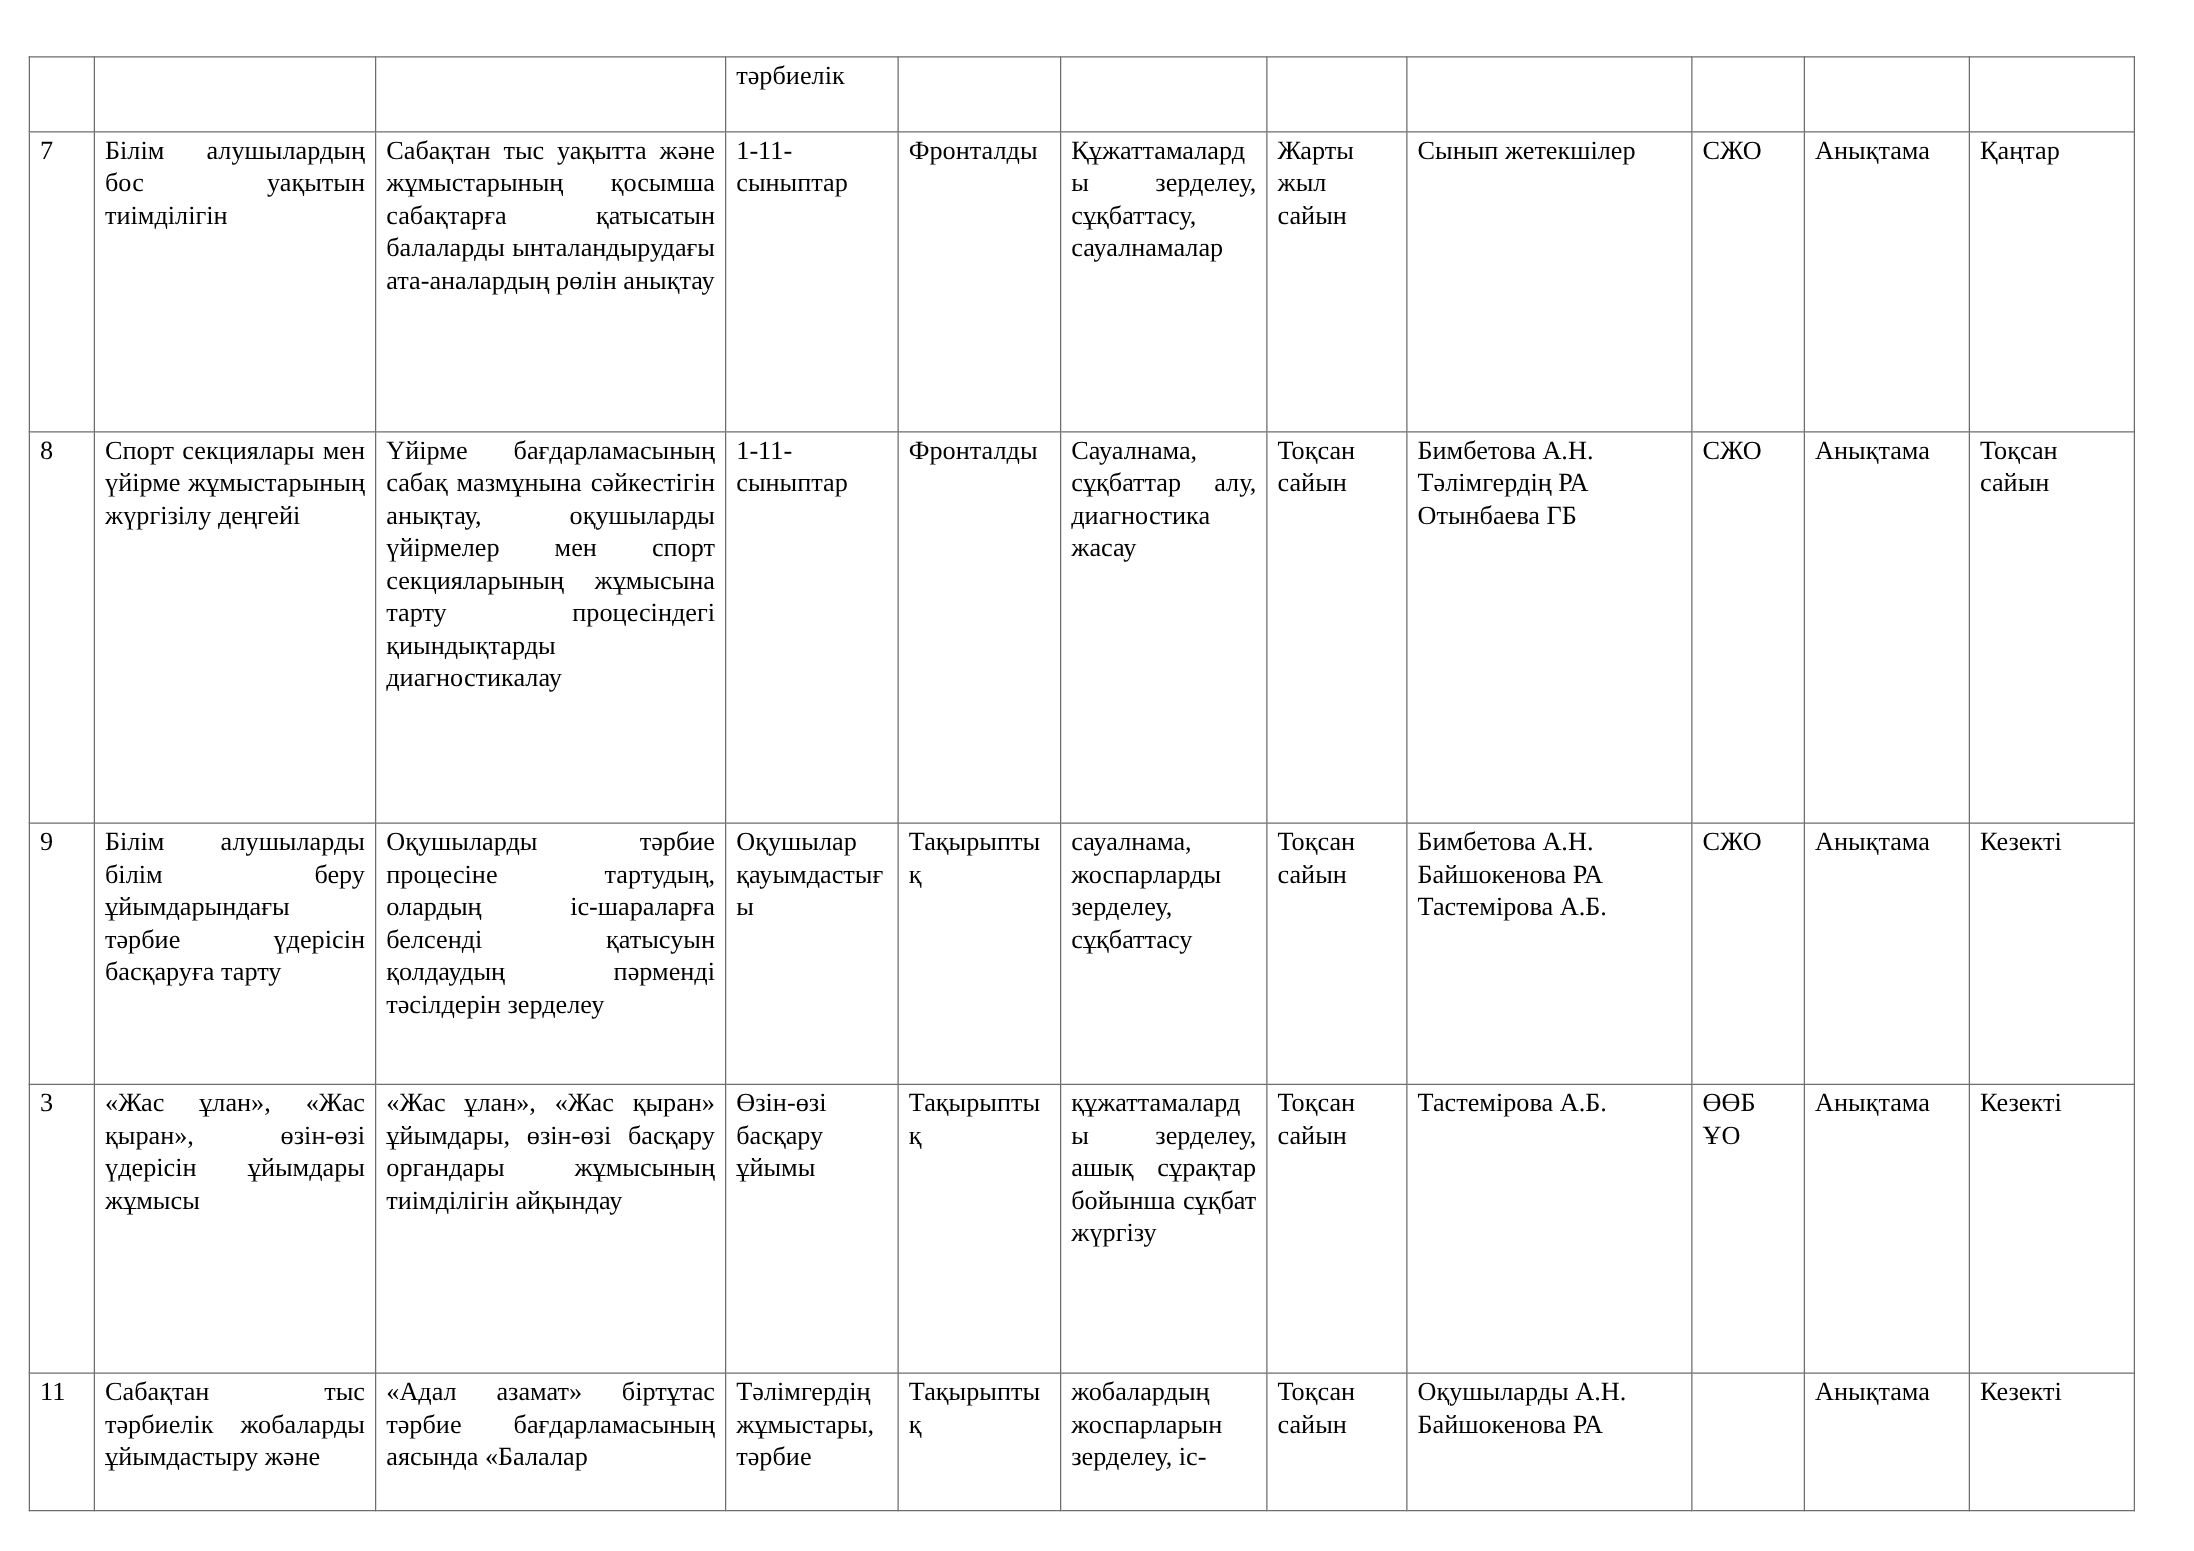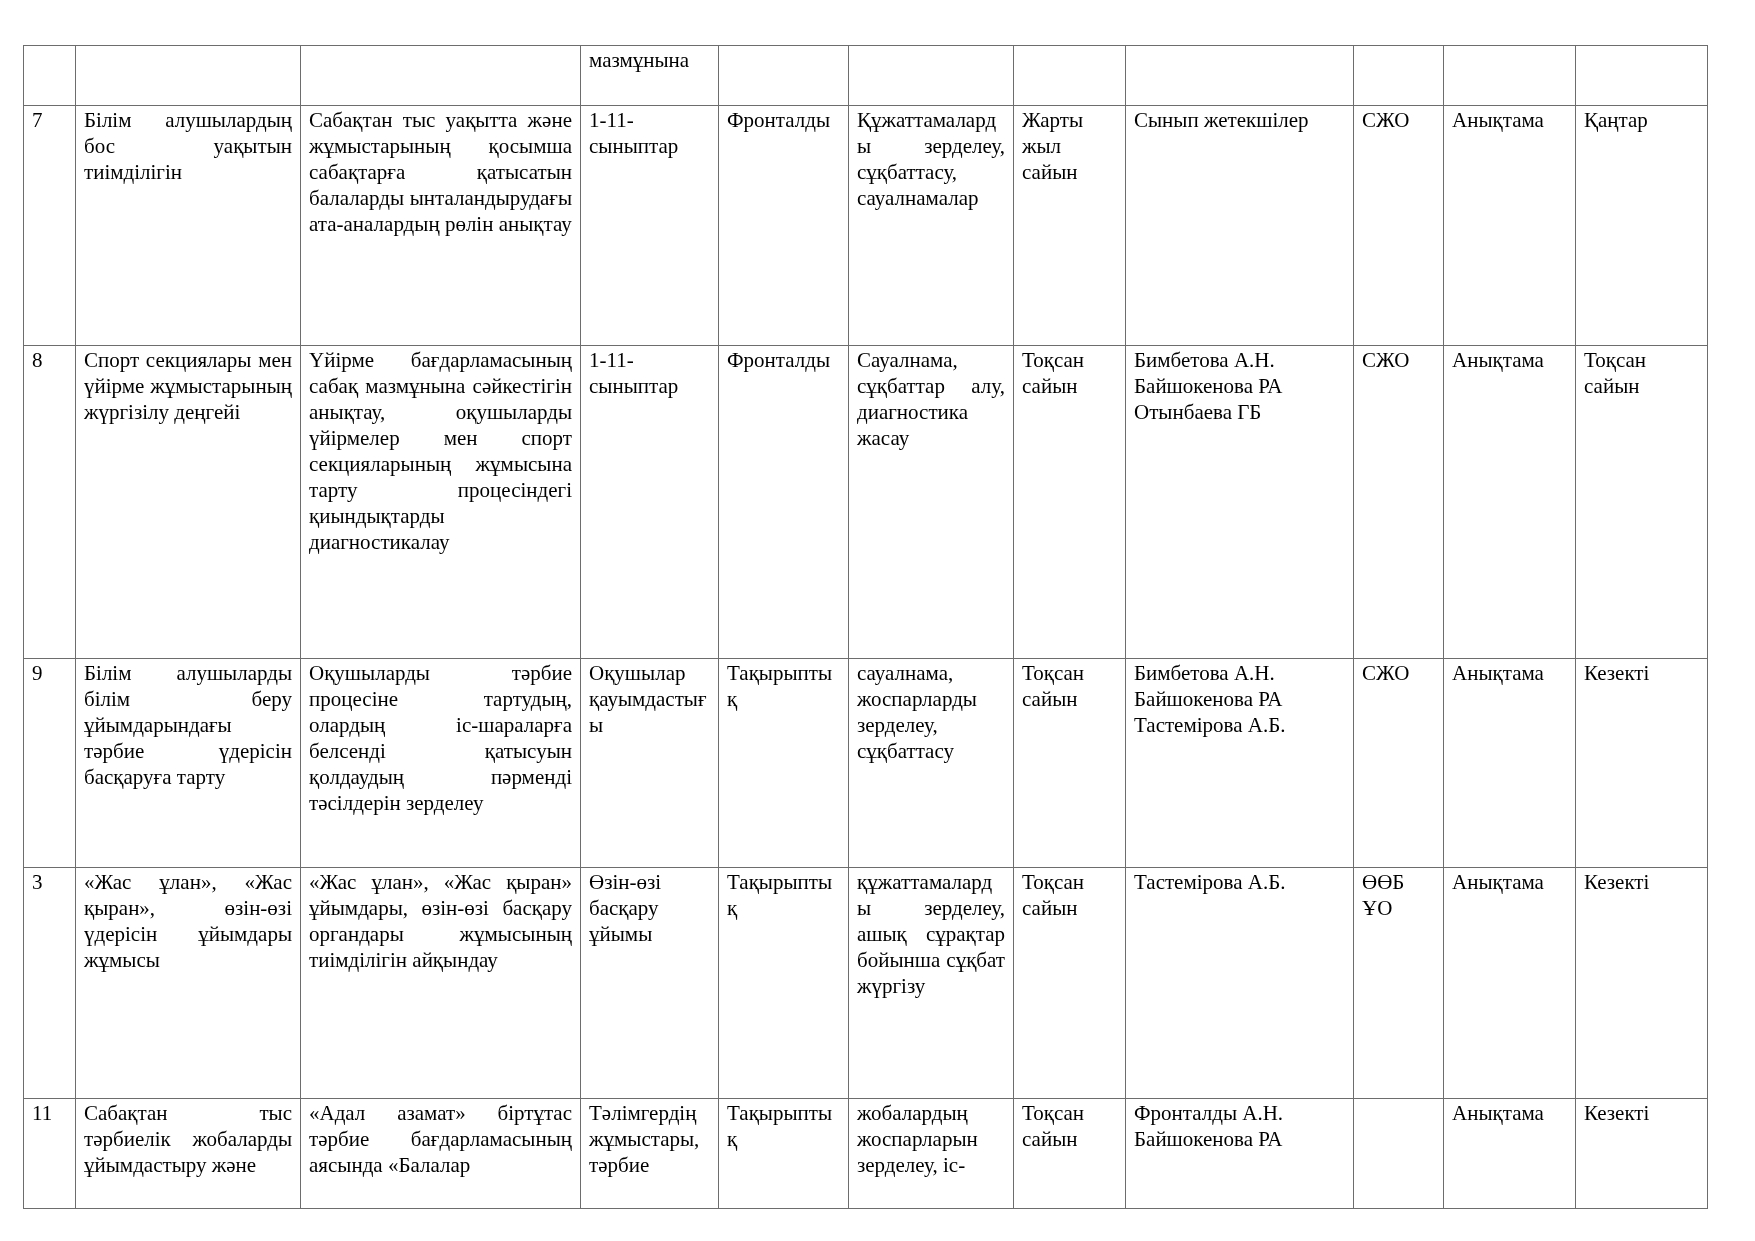--- a/index.html
+++ b/index.html
@@ -72,21 +72,21 @@
       <col class="c7">
     <col class="c8">
       <col class="c9">
       <col class="c10">
   </colgroup>
   <tbody id="plan-table-body">
       <tr>
         <td class="col-0"></td>
         <td class="col-1"></td>
         <td class="col-2"></td>
-        <td class="col-3">мазмұнына</td>
+        <td class="col-3">тәрбиелік</td>
         <td class="col-4"></td>
         <td class="col-5"></td>
         <td class="col-6"></td>
         <td class="col-7"></td>
         <td class="col-8"></td>
         <td class="col-9"></td>
         <td class="col-10"></td>
       </tr>
       <tr>
         <td class="col-0">7</td>
@@ -102,21 +102,21 @@
         <td class="col-10">Қаңтар</td>
       </tr>
       <tr>
         <td class="col-0">8</td>
         <td class="col-1">Спорт секциялары мен үйірме жұмыстарының жүргізілу деңгейі</td>
         <td class="col-2">Үйірме бағдарламасының сабақ мазмұнына сәйкестігін анықтау, оқушыларды үйірмелер мен спорт секцияларының жұмысына тарту процесіндегі қиындықтарды диагностикалау</td>
         <td class="col-3">1-11-сыныптар</td>
         <td class="col-4">Фронталды</td>
         <td class="col-5">Сауалнама, сұқбаттар алу, диагностика жасау</td>
         <td class="col-6">Тоқсан сайын</td>
-        <td class="col-7">Бимбетова А.Н. Байшокенова РА Отынбаева ГБ</td>
+        <td class="col-7">Бимбетова А.Н. Тәлімгердің РА Отынбаева ГБ</td>
         <td class="col-8">СЖО</td>
         <td class="col-9">Анықтама</td>
         <td class="col-10">Тоқсан сайын</td>
       </tr>
       <tr>
         <td class="col-0">9</td>
         <td class="col-1">Білім алушыларды білім беру ұйымдарындағы тәрбие үдерісін басқаруға тарту</td>
         <td class="col-2">Оқушыларды тәрбие процесіне тартудың, олардың іс-шараларға белсенді қатысуын қолдаудың пәрменді тәсілдерін зерделеу</td>
         <td class="col-3">Оқушылар қауымдастығы</td>
         <td class="col-4">Тақырыптық</td>
@@ -141,19 +141,19 @@
         <td class="col-10">Кезекті</td>
       </tr>
       <tr>
         <td class="col-0">11</td>
         <td class="col-1">Сабақтан тыс тәрбиелік жобаларды ұйымдастыру және</td>
         <td class="col-2">«Адал азамат» біртұтас тәрбие бағдарламасының аясында «Балалар</td>
         <td class="col-3">Тәлімгердің жұмыстары, тәрбие</td>
         <td class="col-4">Тақырыптық</td>
         <td class="col-5">жобалардың жоспарларын зерделеу, іс-</td>
         <td class="col-6">Тоқсан сайын</td>
-        <td class="col-7">Фронталды А.Н. Байшокенова РА</td>
+        <td class="col-7">Оқушыларды А.Н. Байшокенова РА</td>
         <td class="col-8"></td>
         <td class="col-9">Анықтама</td>
         <td class="col-10">Кезекті</td>
       </tr>
     </tbody>
 </table>
 
 </body></html>

